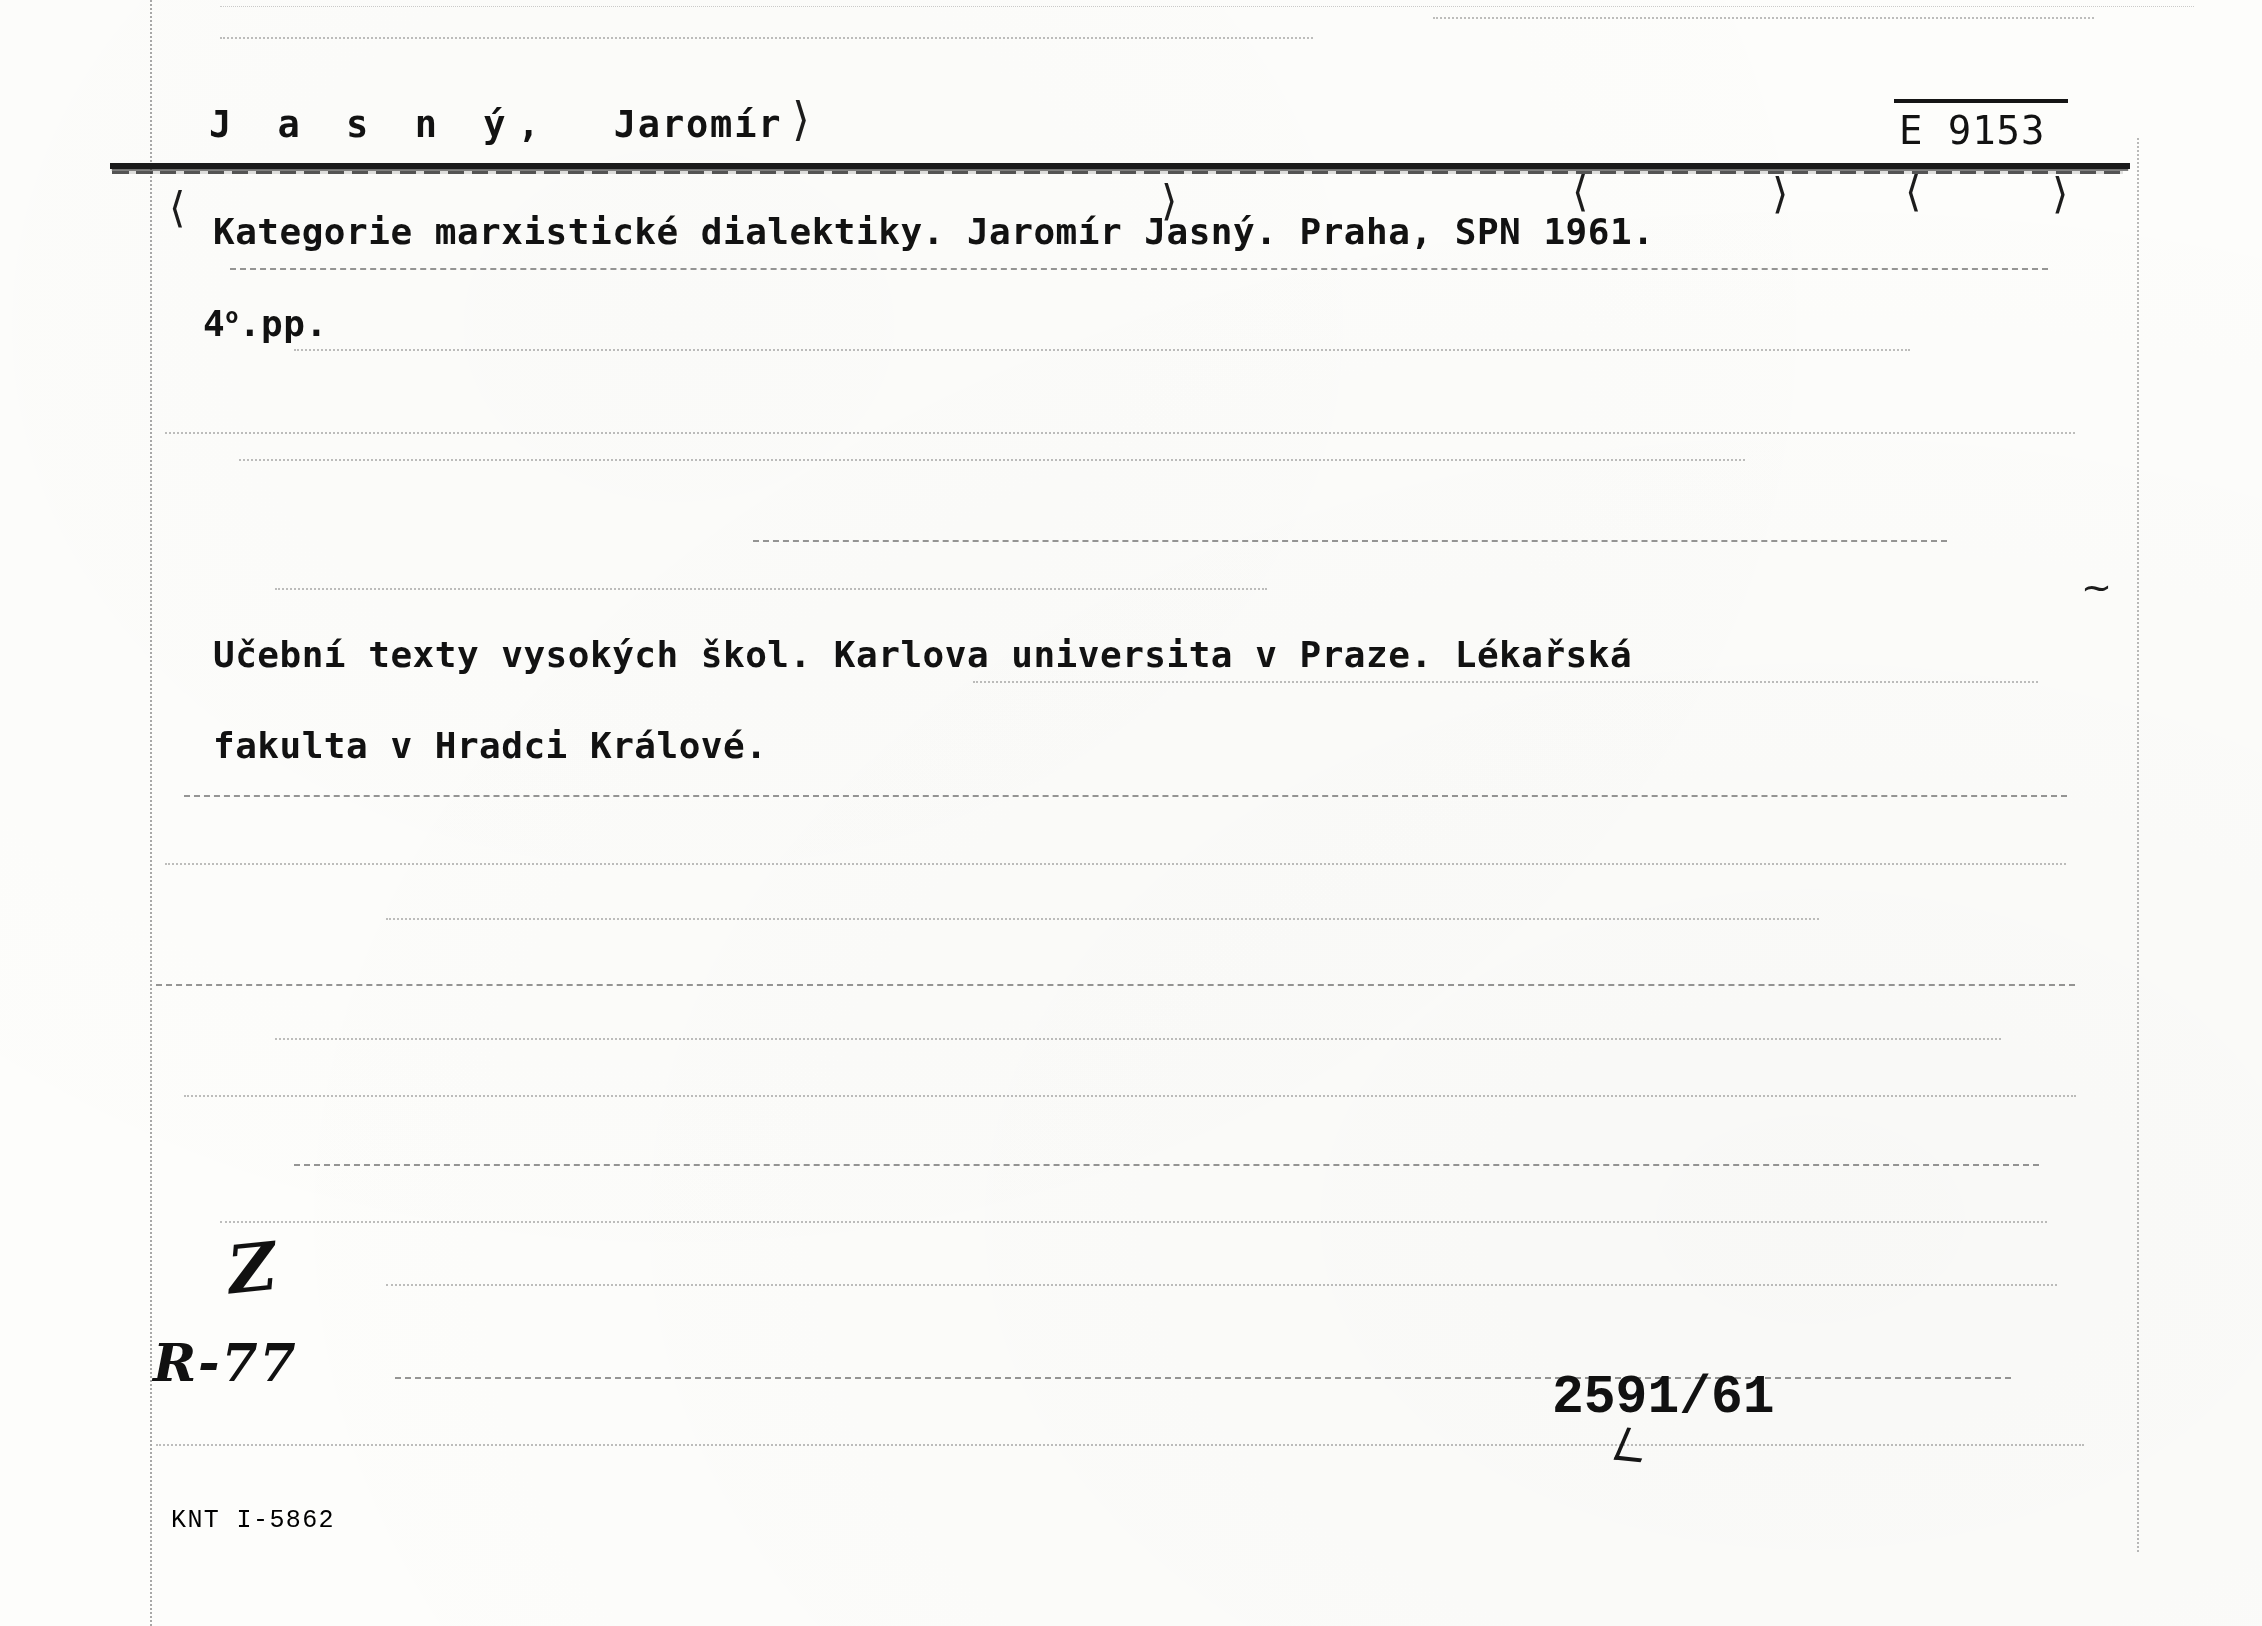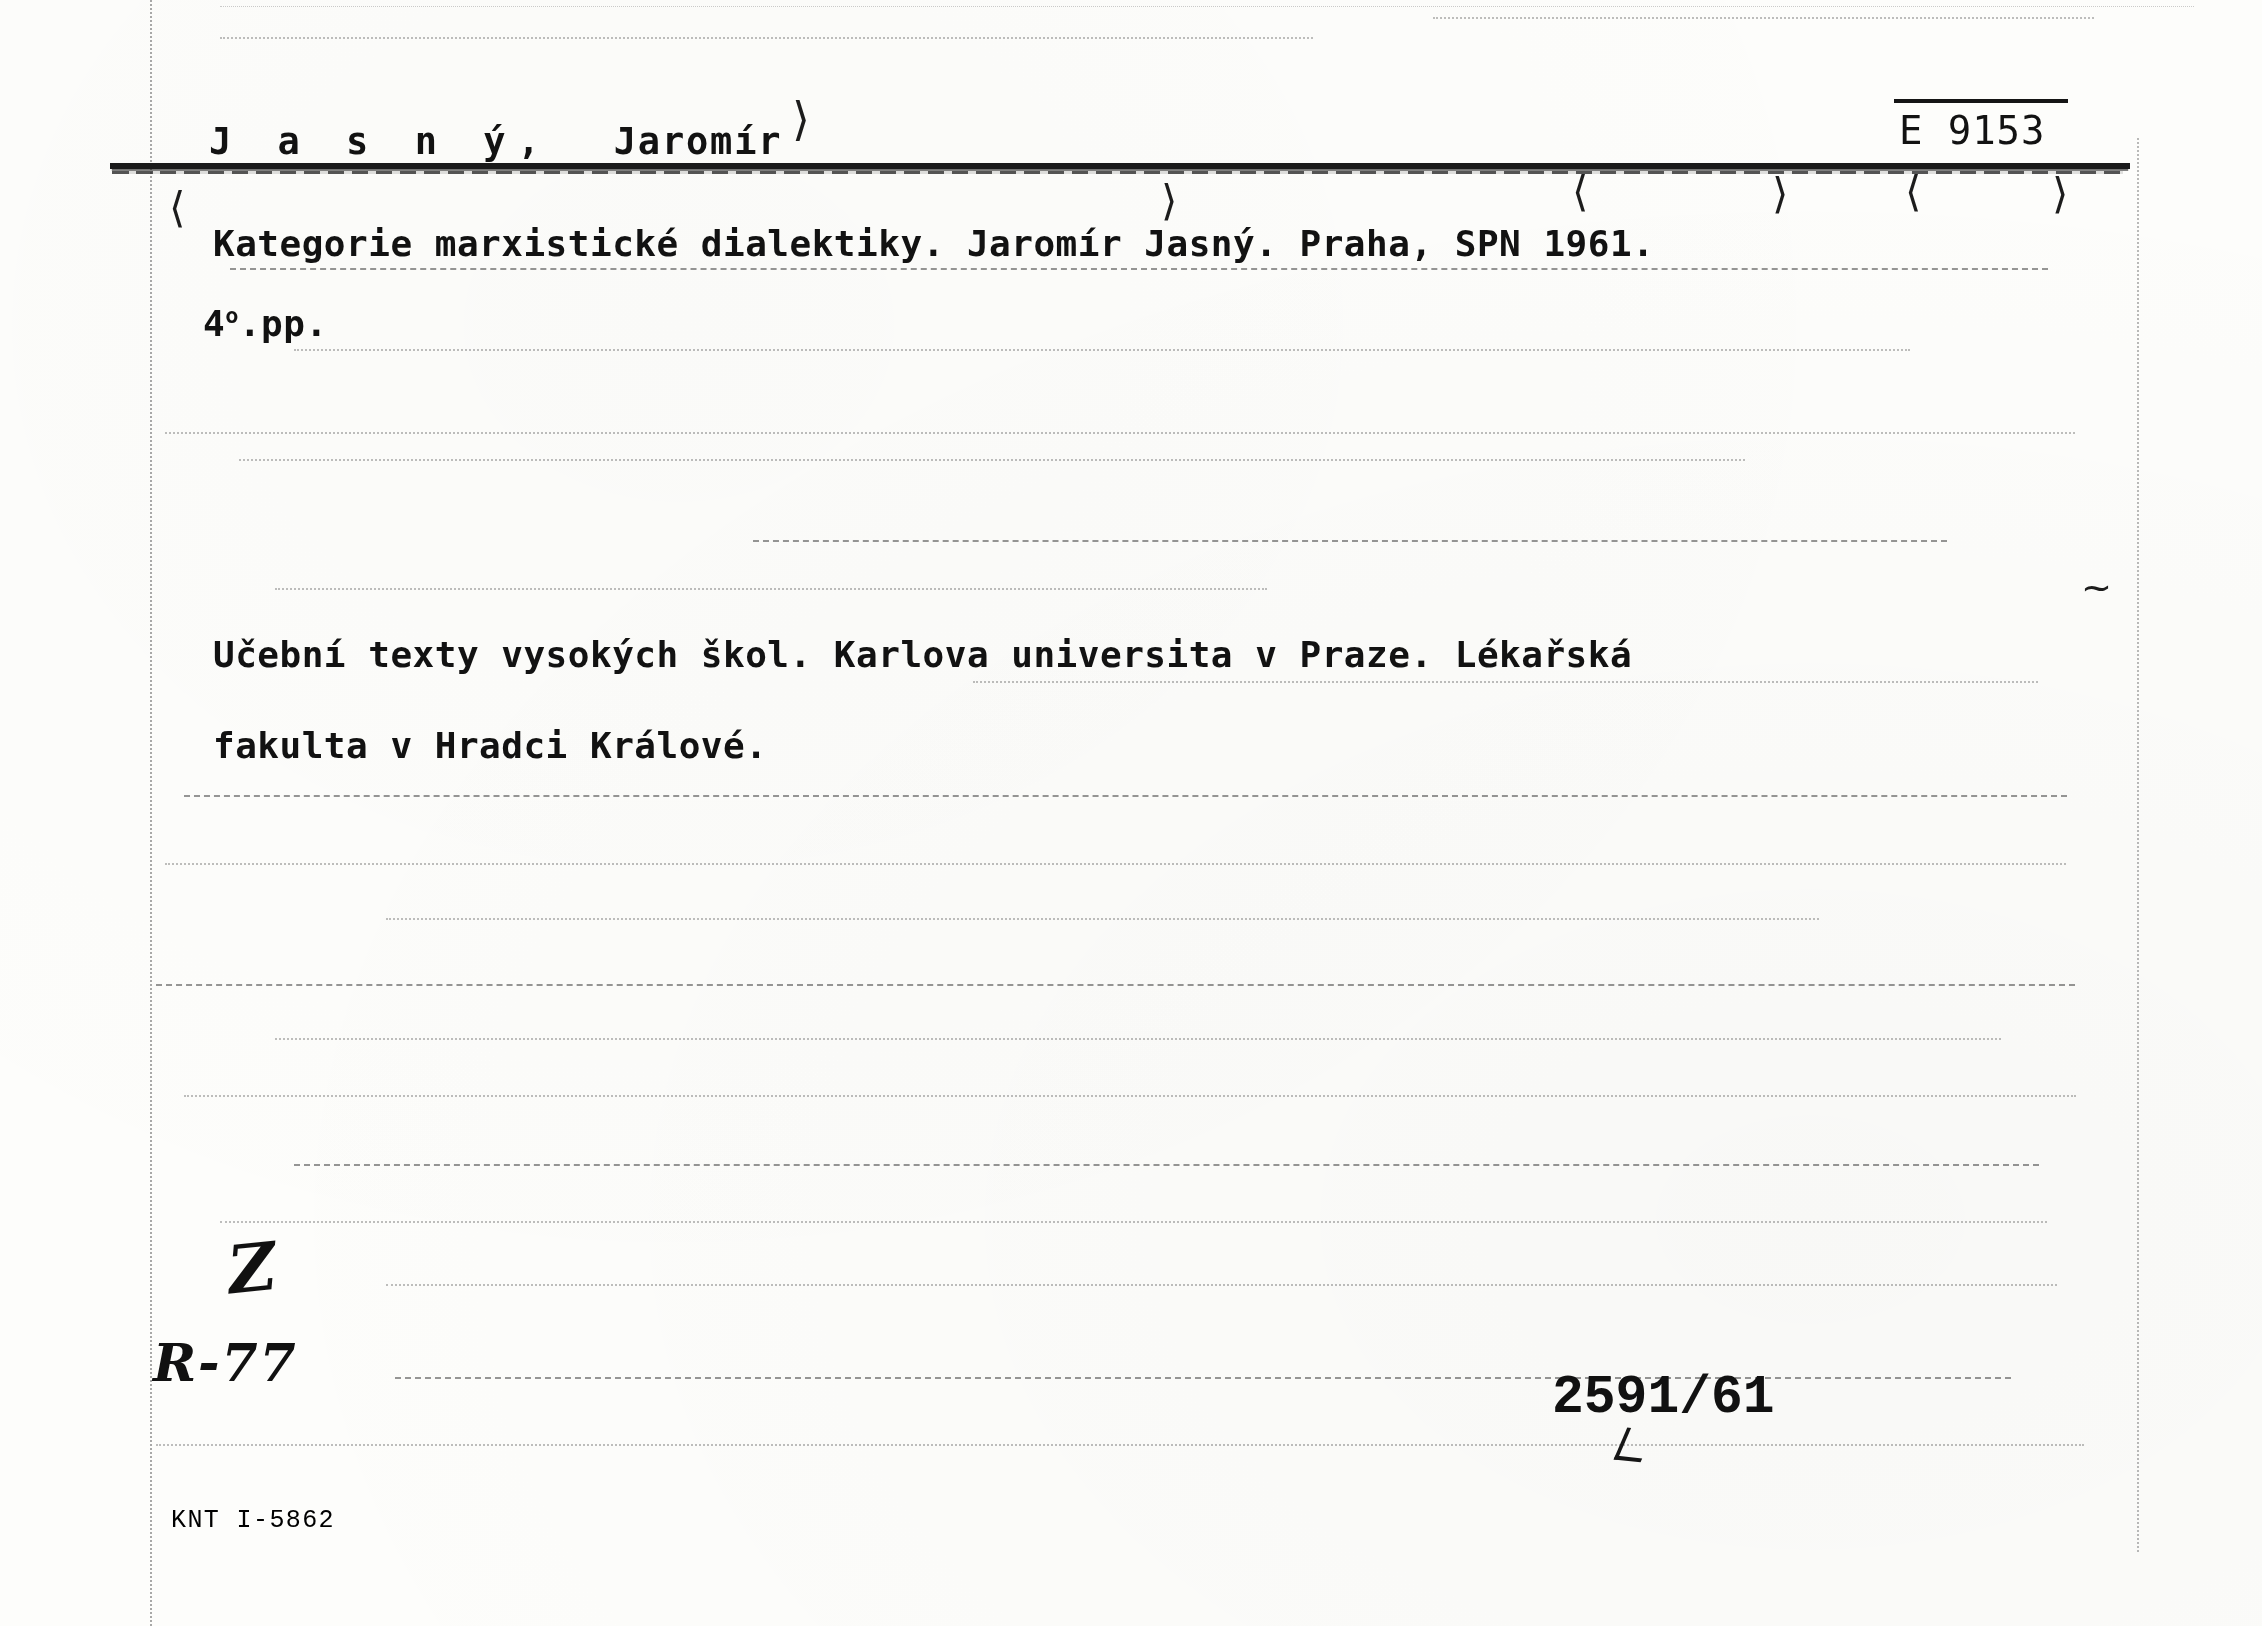--- a/index.html
+++ b/index.html
@@ -85,21 +85,20 @@
     font-family: "DejaVu Sans Mono", monospace;
     white-space: pre;
     letter-spacing: 0.5px;
   }
   .author {
     left: 209px;
     top: 103px;
     font-size: 37px;
     letter-spacing: 1.8px;
     font-weight: 600;
-    margin-top: 17px;
   }
   .author .spaced {
     letter-spacing: 12px;
   }
   .callnum {
     left: 1899px;
     top: 108px;
     font-size: 39px;
     font-weight: 400;
     letter-spacing: 0.9px;
@@ -108,21 +107,21 @@
     position: absolute;
     left: 1894px;
     top: 99px;
     width: 174px;
     height: 3.7px;
     background: #151515;
   }
 
   .title-l1 {
     left: 213px;
-    top: 223px;
+    top: 211px;
     font-size: 36px;
     font-weight: 600;
   }
   .title-l2 {
     left: 203px;
     top: 303px;
     font-size: 36px;
     font-weight: 700;
   }
   .title-l2 .sup {

